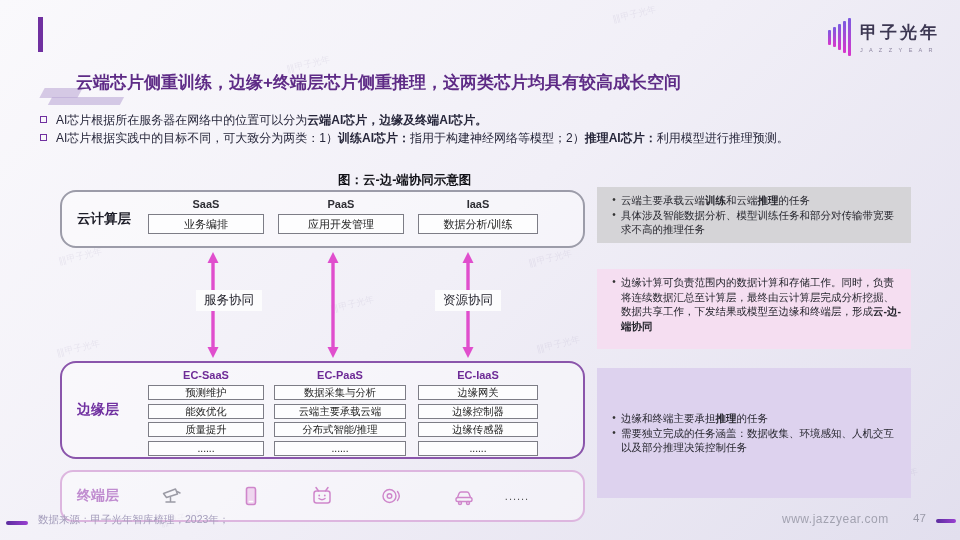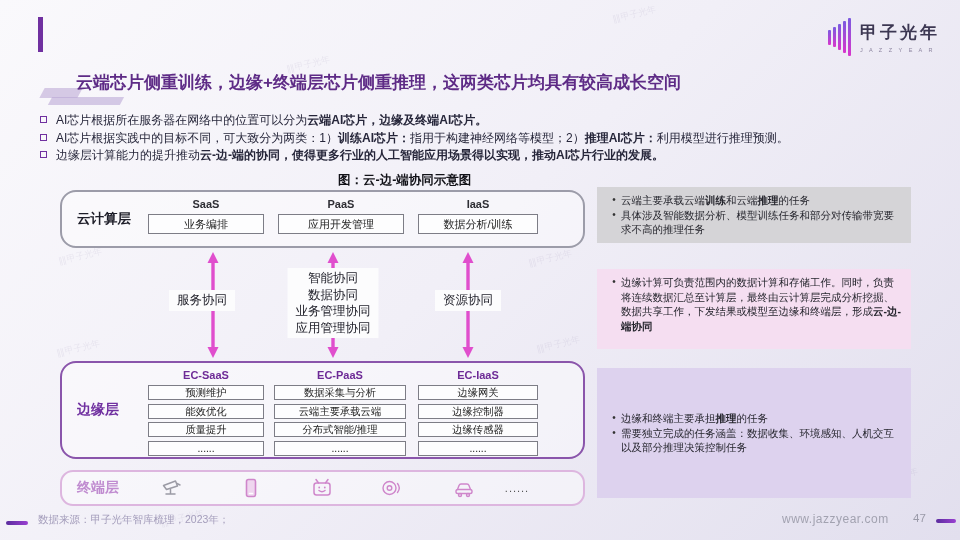--- a/index.html
+++ b/index.html
@@ -38,21 +38,21 @@
   .sq { flex:0 0 auto; width:7px; height:7px; border:1.5px solid #7030a0; margin:4px 9px 0 2px; }
   .bullet-text { font-size:12px; line-height:16px; color:#26263a; }
   .b { font-weight:700; }
   .u { text-underline-offset:2px; }
 
   
   .fig-title { position:absolute; left:338px; top:172px; font-size:12.5px; font-weight:700; color:#121218; }
   .bigbox { position:absolute; left:60px; width:525px; border-radius:16px; background:rgba(255,255,255,.42); }
   .cloud-box { top:190px; height:58px; border:2px solid #9c9ca9; }
   .edge-box  { top:361px; height:98px; border:2px solid #8a55ab; }
-  .term-box  { top:470px; height:36px; border:2px solid #ddb6df; border-radius:13px; }
+  .term-box  { top:470px; height:52px; border:2px solid #ddb6df; border-radius:13px; }
   .layer-label { position:absolute; left:15px; top:50%; transform:translateY(-50%); font-size:14px; font-weight:700; }
   .cloud-box .layer-label { color:#1d1d28; font-size:13.5px; }
   .edge-box  .layer-label { color:#7030a0; }
   .term-box  .layer-label { color:#c08cd0; }
   .col { position:absolute; top:6px; }
   .col-h { text-align:center; font-size:11px; font-weight:700; color:#2e2e34; margin-bottom:4px; }
   .edge-box .col-h { color:#6d2a96; }
   .cellbox { border:1px solid #7d7d86; background:#fdfdfe; height:20px; line-height:18px; text-align:center; font-size:11px; color:#222; }
   .edge-cell { border:1px solid #7d7d86; background:#fdfdfe; height:15px; line-height:14px; text-align:center; font-size:10.3px; color:#222; margin-bottom:3.5px; }
   .c1 { left:86px; width:116px; } .c2 { left:216px; width:126px; } .c3 { left:356px; width:120px; }
@@ -119,24 +119,20 @@
   <div class="subtitle">云端芯片侧重训练，边缘+终端层芯片侧重推理，这两类芯片均具有较高成长空间</div>
 
   <div class="bullets">
     <div class="bullet-row">
       <span class="sq"></span>
       <span class="bullet-text"><span>AI芯片根据所在服务器在网络中的位置可以分为</span><span class="b">云端AI芯片，边缘及终端AI芯片。</span></span>
     </div>
     <div class="bullet-row">
       <span class="sq"></span>
       <span class="bullet-text"><span>AI芯片根据实践中的目标不同，可大致分为两类：1）</span><span class="b">训练AI芯片：</span><span>指用于构建神经网络等模型；2）</span><span class="b">推理AI芯片：</span><span>利用模型进行推理预测。</span></span>
-    </div>
-    <div class="bullet-row">
-      <span class="sq"></span>
-      <span class="bullet-text"><span>边缘层计算能力的提升推动</span><span class="b">云-边-端的协同，使得更多行业的人工智能应用场景得以实现，推动AI芯片行业的发展。</span></span>
     </div>
   </div>
 
   <div class="fig-title">图：云-边-端协同示意图</div>
 
   <div class="bigbox cloud-box">
     <div class="layer-label">云计算层</div>
     <div class="col c2">
       <div class="col-h">PaaS</div>
       <div class="cellbox">应用开发管理</div>
@@ -160,27 +156,21 @@
     <polygon points="7,0 1.5,11 12.5,11" fill="#e04ecd"></polygon>
     <line x1="7" y1="9" x2="7" y2="97" stroke="#e04ecd" stroke-width="3.4"></line>
     <polygon points="7,106 1.5,95 12.5,95" fill="#e04ecd"></polygon>
   </svg>
   <svg class="arrow" style="left:461px" viewBox="0 0 14 106">
     <polygon points="7,0 1.5,11 12.5,11" fill="#e04ecd"></polygon>
     <line x1="7" y1="9" x2="7" y2="97" stroke="#e04ecd" stroke-width="3.4"></line>
     <polygon points="7,106 1.5,95 12.5,95" fill="#e04ecd"></polygon>
   </svg>
 
-  <div class="synclabel" style="left:202px;top:290px">服务协同</div>
-  <div class="synclabel" style="left:333px;top:268px">
-    <div>智能协同</div>
-    <div>数据协同</div>
-    <div>业务管理协同</div>
-    <div>应用管理协同</div>
-  </div>
+  <div class="synclabel" style="left:229px;top:290px">服务协同</div>
   <div class="synclabel" style="left:468px;top:290px">资源协同</div>
 
   <div class="bigbox edge-box">
     <div class="layer-label">边缘层</div>
     <div class="col c1">
       <div class="col-h">EC-SaaS</div>
       <div class="edge-cell">预测维护</div>
       <div class="edge-cell">能效优化</div>
       <div class="edge-cell">质量提升</div>
       <div class="edge-cell">......</div>

